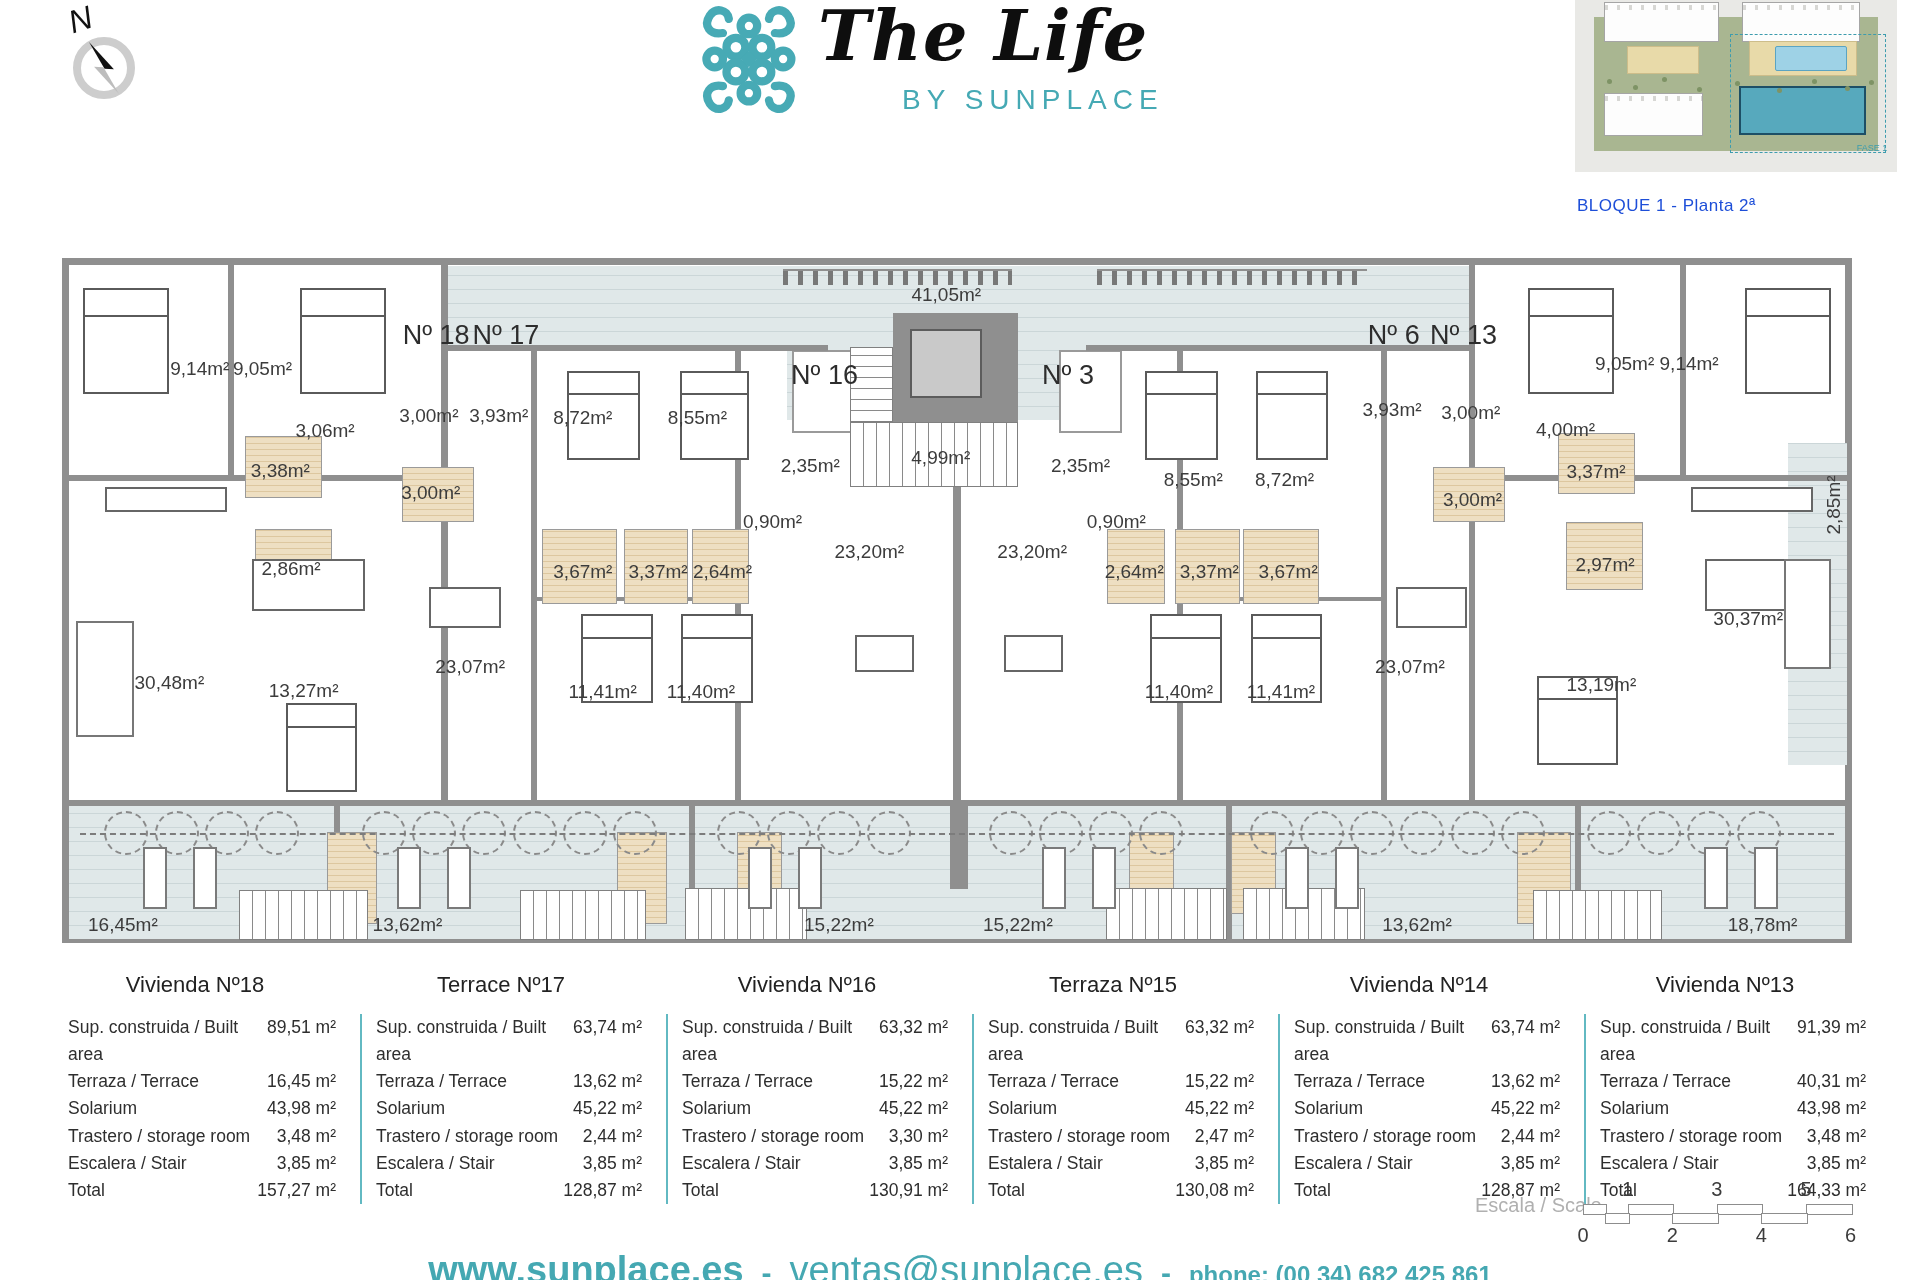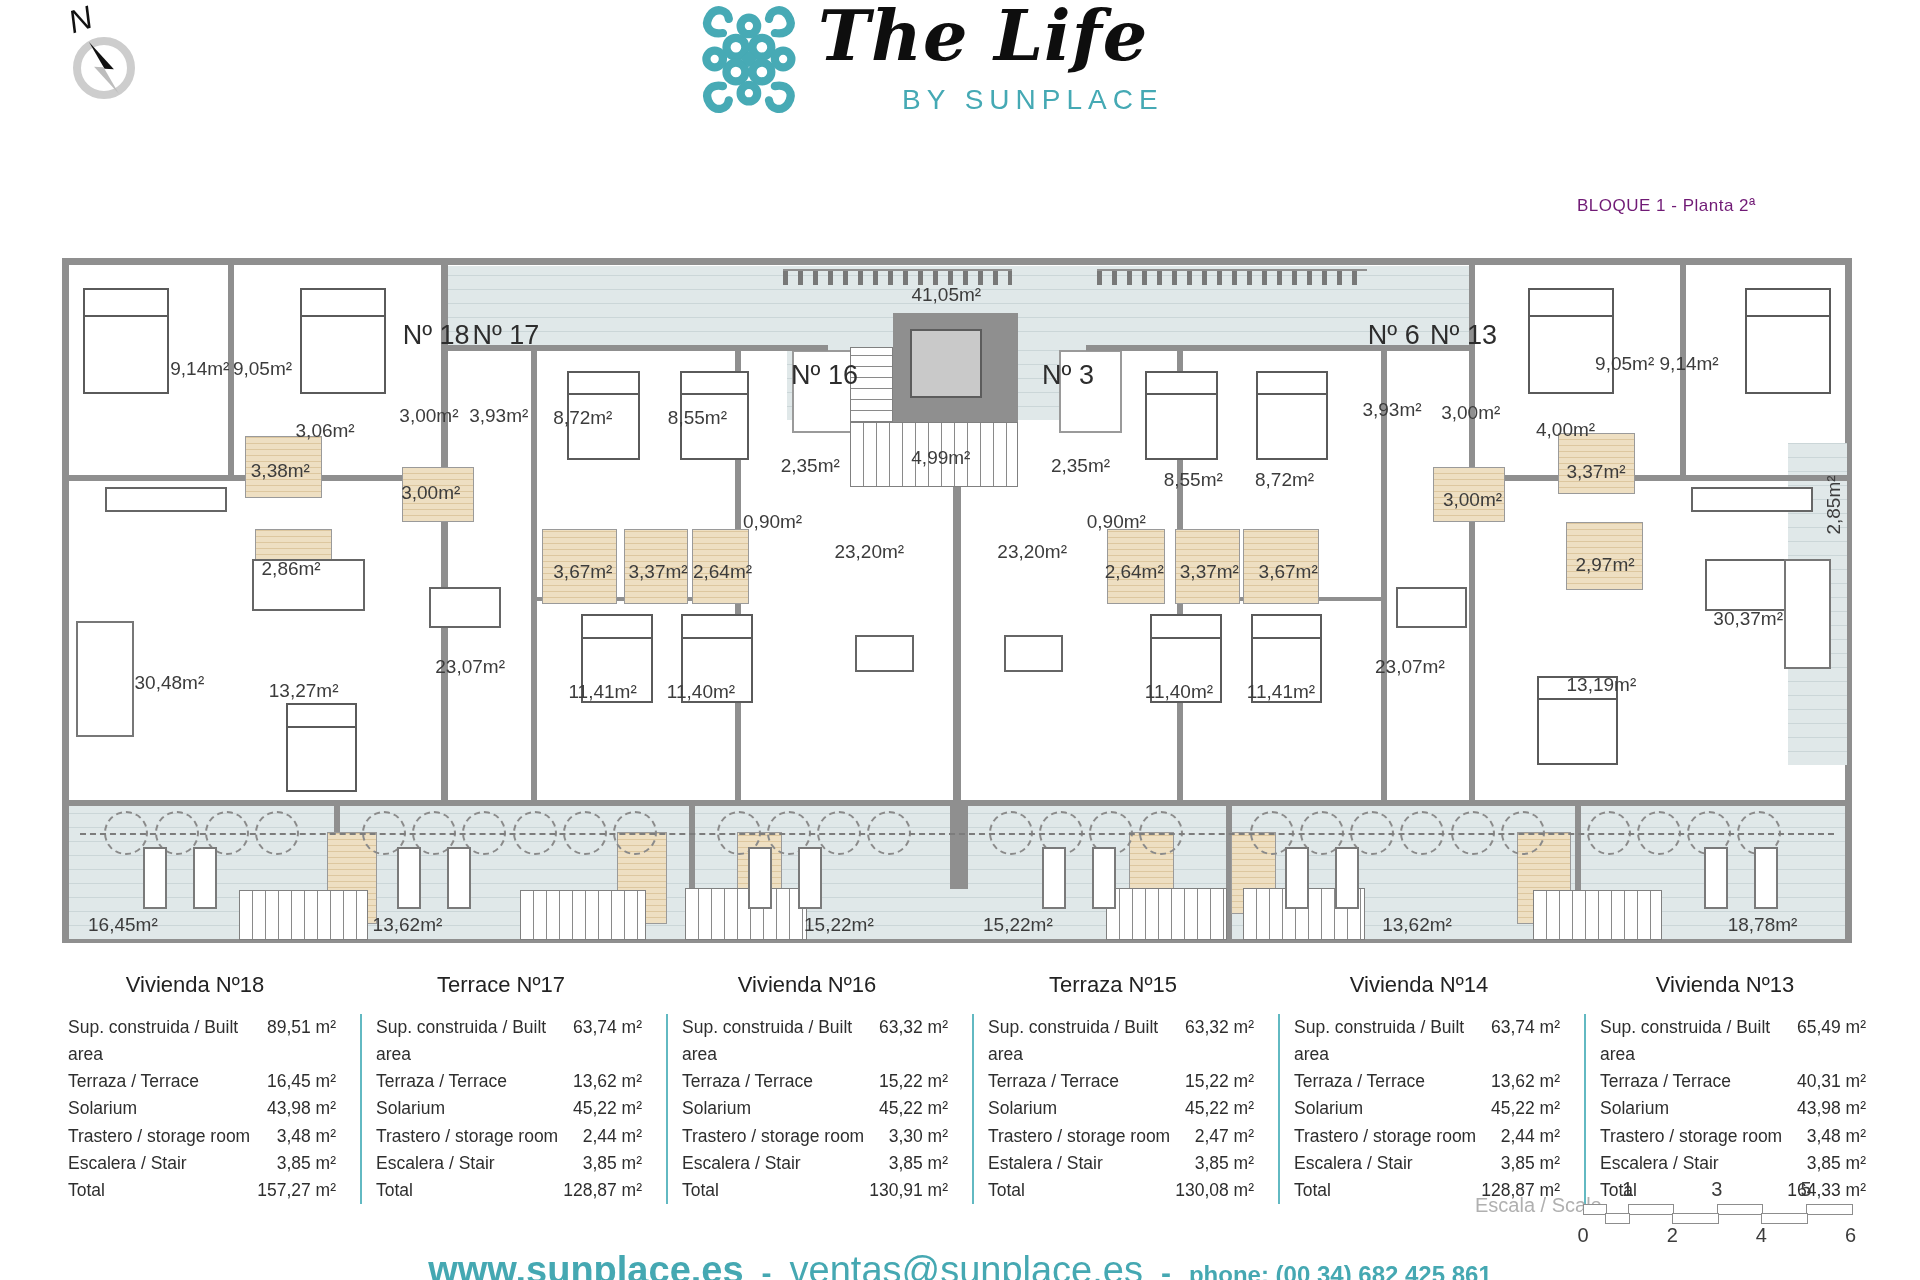--- a/index.html
+++ b/index.html
@@ -23,21 +23,21 @@
       background-image:repeating-linear-gradient(90deg,#d7d7d4 0 3px,transparent 3px 12px);
       background-size:100% 5px;background-repeat:no-repeat;background-position:0 2px;}
   .mm-deck{background:#e8daa9;border:1px solid #cdbd8a;}
   .mm-pool{background:#9ed2e6;border:1px solid #5ba4c2;border-radius:2px;}
   .mm-teal{background:#57a9bd;border:2px solid #1d4f66;}
   .mm-dash{border:1px dashed #3d9cae;}
   .mm-fase{position:absolute;font-size:9px;color:#3d9cae;}
   .mm-trees{position:absolute;width:5px;height:5px;border-radius:50%;background:#7e9365;
       box-shadow:26px 6px 0 #7e9365,55px -2px 0 #7e9365,90px 8px 0 #7e9365,128px 2px 0 #7e9365,
                  170px 9px 0 #7e9365,205px 0 0 #7e9365,238px 7px 0 #7e9365,262px 1px 0 #7e9365;}
-  #bloque-label{position:absolute;left:1577px;top:196px;font-size:17px;color:#701a75;
+  #bloque-label{position:absolute;left:1577px;top:196px;font-size:17px;color:#1d4ed8;
       letter-spacing:.5px;}
 
   
   #plan{position:absolute;left:62px;top:258px;width:1790px;height:685px;background:#fff;}
   #plan .outer{position:absolute;inset:0;border:7px solid #8f8f8f;}
   #plan div{box-sizing:border-box;}
   .hatch{position:absolute;
       background-image:repeating-linear-gradient(0deg,#e0e8e9 0 13px,#cbd6d8 13px 14px),
                        repeating-linear-gradient(90deg,transparent 0 45px,rgba(150,168,172,.45) 45px 46px);
       background-color:#e0e8e9;}
@@ -119,20 +119,37 @@
       <path d="M33,28 C22,30 16,22 22,13 C27,6 37,8 38,16"></path>
       <path d="M77,28 C88,30 94,22 88,13 C83,6 73,8 72,16"></path>
       <path d="M33,73 C22,71 16,79 22,88 C27,95 37,93 38,85"></path>
       <path d="M77,73 C88,71 94,79 88,88 C83,95 73,93 72,85"></path>
     </g>
     <rect x="50" y="45" width="10" height="10" transform="rotate(45 55 50)" fill="#47aab5"></rect>
   </svg>
   <div id="brand-script">The Life</div>
   <div id="brand-sub">BY SUNPLACE</div>
 
+  <div id="minimap">
+    <div class="mm mm-road" style="left:0;top:0;width:100%;height:10%"></div>
+    <div class="mm mm-road" style="left:0;top:88%;width:100%;height:12%"></div>
+    <div class="mm mm-road" style="left:0;top:0;width:6%;height:100%"></div>
+    <div class="mm mm-road" style="left:94%;top:0;width:6%;height:100%"></div>
+    <div class="mm mm-green" style="left:6%;top:10%;width:88%;height:78%"></div>
+    <div class="mm mm-bld" style="left:9%;top:1%;width:35%;height:22%"></div>
+    <div class="mm mm-bld" style="left:52%;top:1%;width:36%;height:22%"></div>
+    <div class="mm mm-deck" style="left:16%;top:27%;width:22%;height:15%"></div>
+    <div class="mm mm-deck" style="left:54%;top:24%;width:33%;height:19%"></div>
+    <div class="mm mm-pool" style="left:62%;top:27%;width:22%;height:13%"></div>
+    <div class="mm mm-bld" style="left:9%;top:54%;width:30%;height:24%"></div>
+    <div class="mm mm-teal" style="left:51%;top:50%;width:38%;height:26%"></div>
+    <div class="mm mm-dash" style="left:48%;top:20%;width:48%;height:68%"></div>
+    <div class="mm-trees" style="left:10%;top:46%"></div>
+    <div class="mm-fase" style="right:3%;bottom:11%">FASE 1</div>
+  </div>
   <div id="bloque-label">BLOQUE 1 - Planta 2ª</div>
 
   <div id="plan">
     <div class="outer"></div>
   <div class="hatch" style="left: 21.2%; top: 1.2%; width: 57.4%; height: 11.5%;"></div>
       <div class="hatch" style="left: 40.5%; top: 12.7%; width: 17.7%; height: 11%;"></div>
       <div class="hatch" style="left: 96.4%; top: 27%; width: 3.3%; height: 47%;"></div>
       <div class="hatch" style="left: 0.4%; top: 80%; width: 99.2%; height: 19.4%;"></div>
       <div class="tickstrip" style="left: 40.3%; top: 1.6%; width: 12.8%; height: 2.4%;"></div>
       <div class="tickstrip" style="left: 57.8%; top: 1.6%; width: 15.1%; height: 2.4%;"></div>
@@ -455,21 +472,21 @@
             <span class="lab">Total</span>
             <span class="val">128,87 m²</span>
           </div>
         </div>
       </div>
       <div class="t-col divided">
         <div class="t-title">Vivienda Nº13</div>
         <div class="t-rows">
           <div class="t-row">
             <span class="lab">Sup. construida / Built area</span>
-            <span class="val">65,49 m²</span>
+            <span class="val">91,39 m²</span>
           </div>
           <div class="t-row">
             <span class="lab">Terraza / Terrace</span>
             <span class="val">40,31 m²</span>
           </div>
           <div class="t-row">
             <span class="lab">Solarium</span>
             <span class="val">43,98 m²</span>
           </div>
           <div class="t-row">

